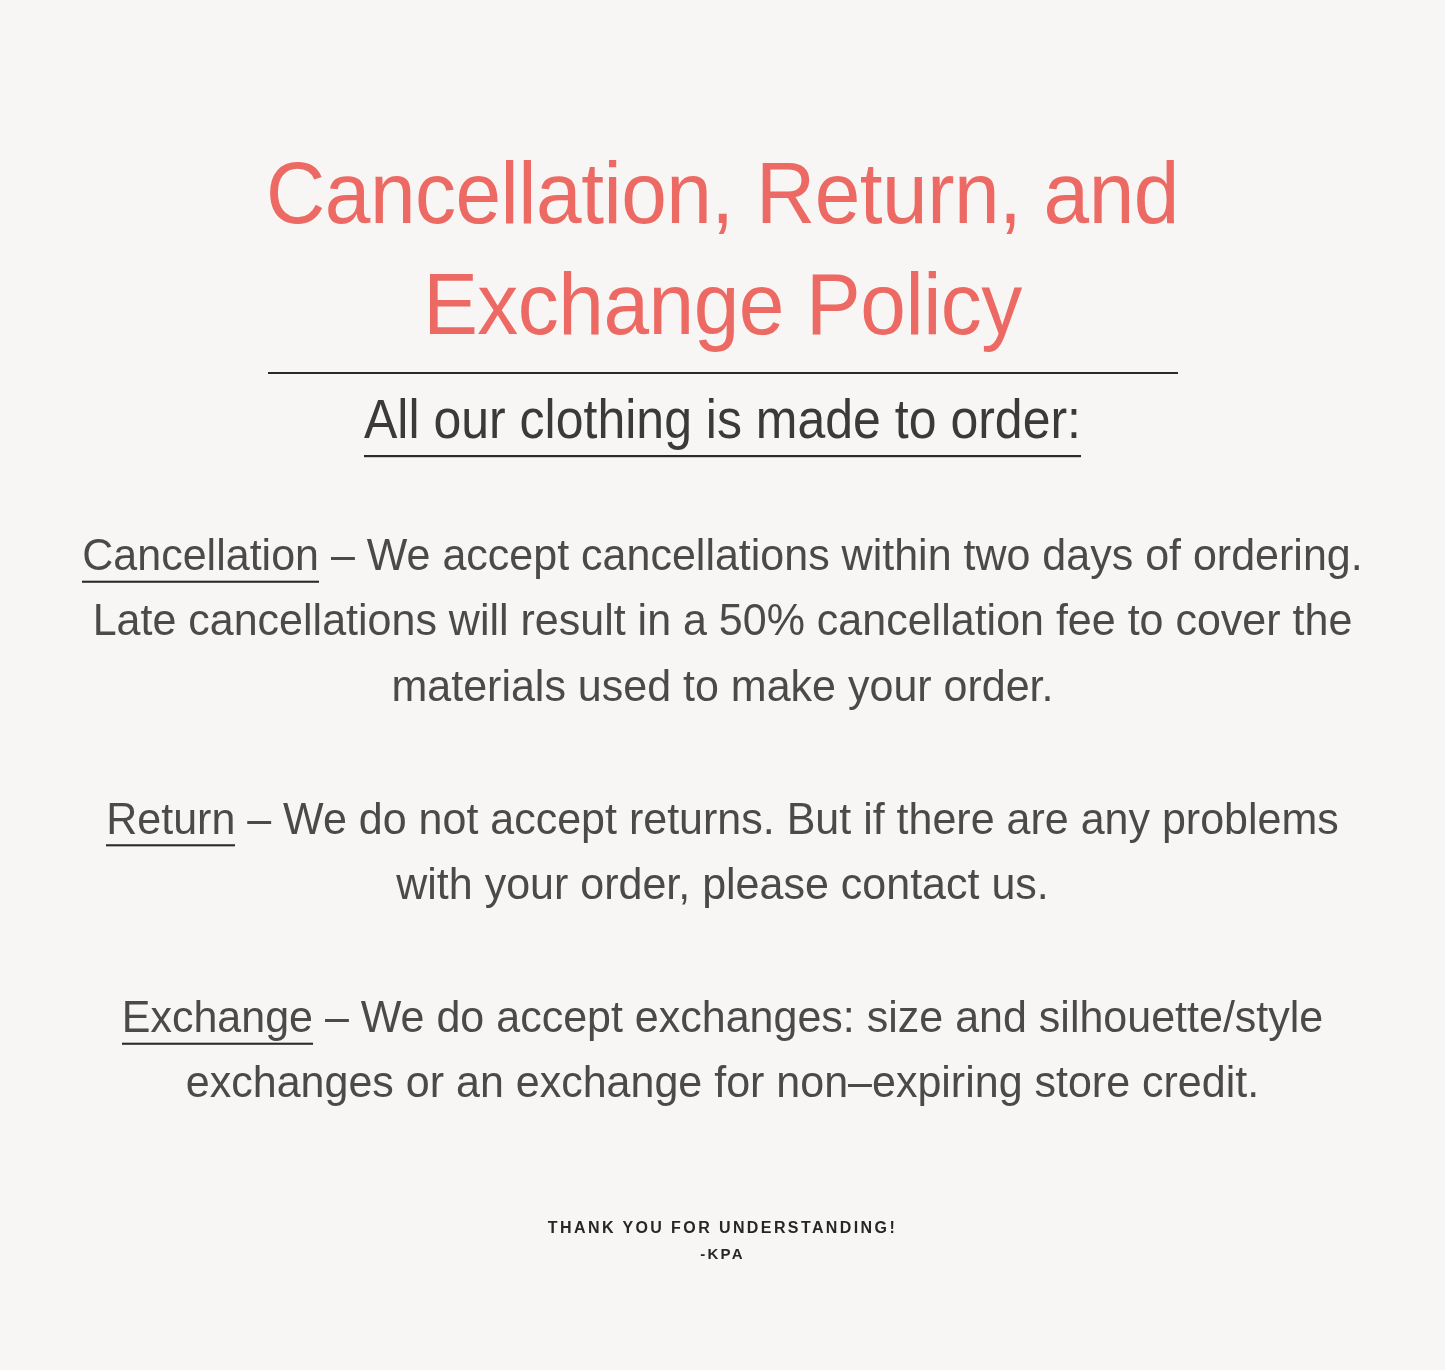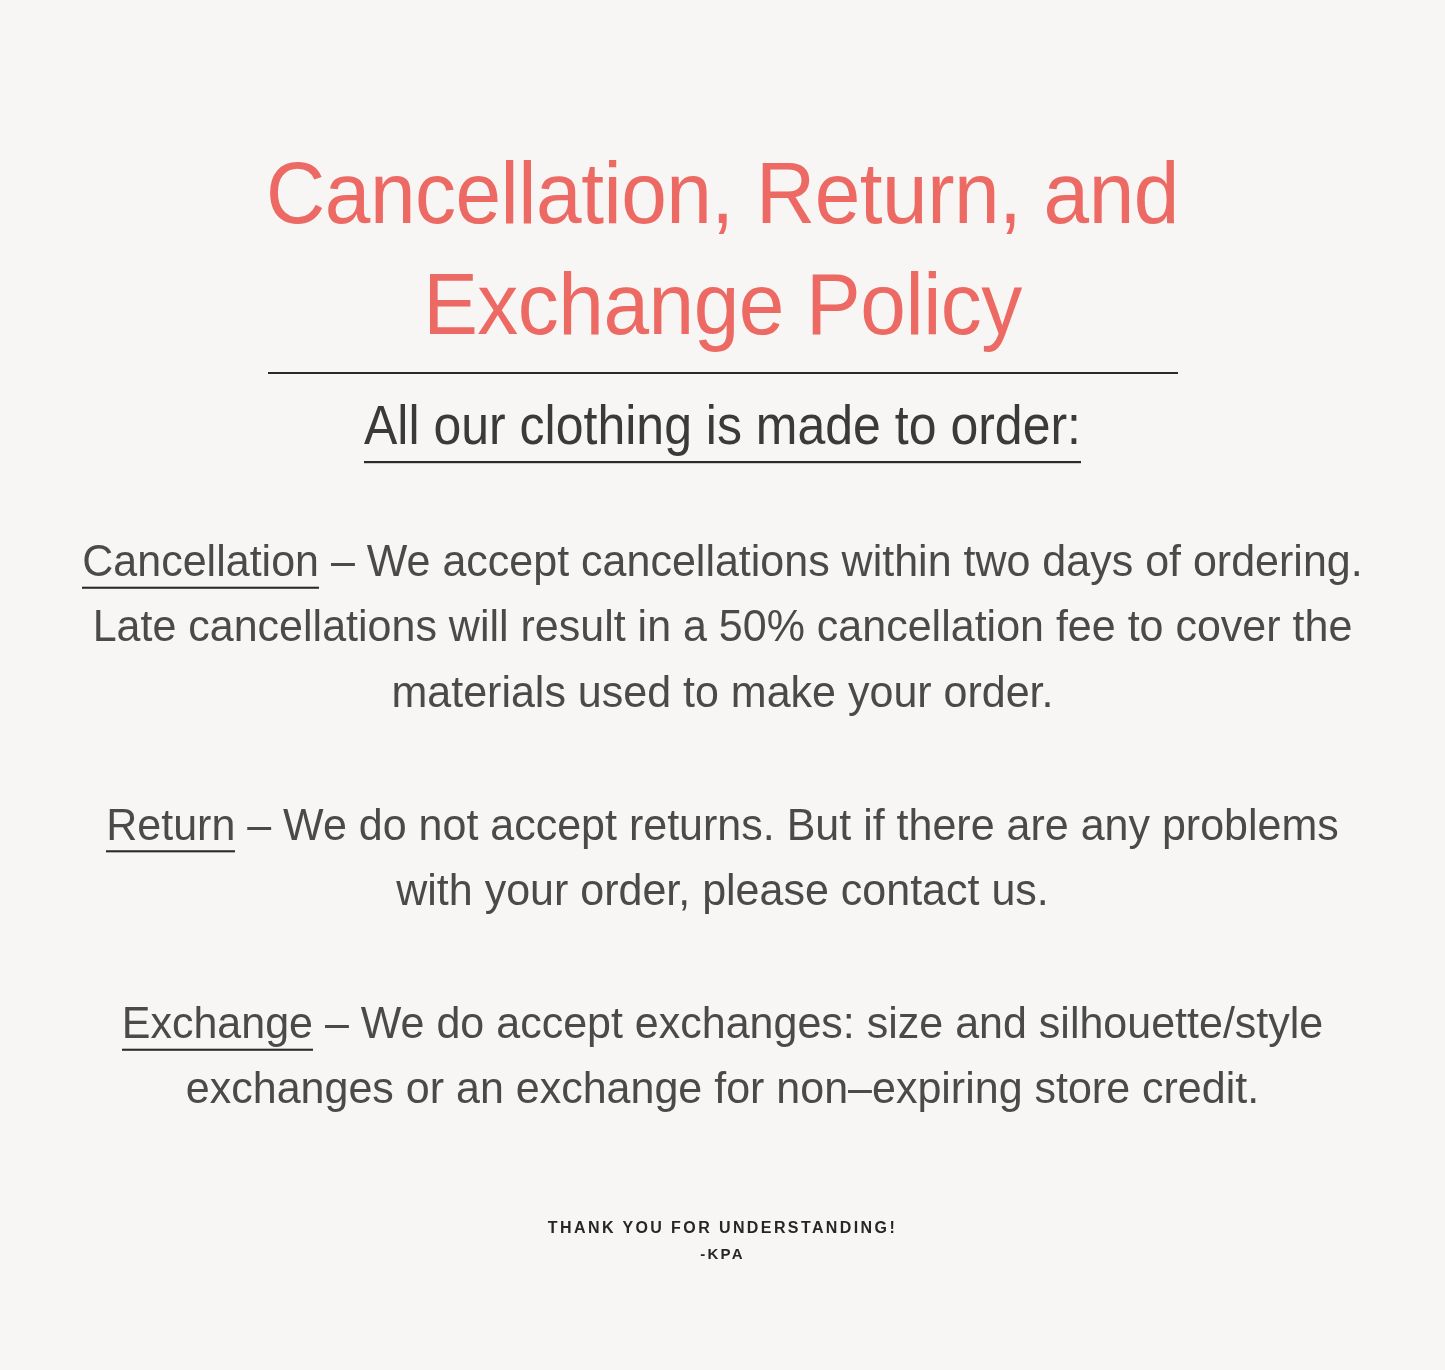--- a/index.html
+++ b/index.html
@@ -37,21 +37,21 @@
 
   .divider {
     width: 910px;
     height: 0;
     border-top: 2px solid #2b2b2b;
     margin: 22px auto 0 auto;
   }
 
   .subtitle-wrap {
     text-align: center;
-    margin-top: 22px;
+    margin-top: 16px;
   }
   .subtitle {
     display: inline-block;
     color: #3a3a3a;
     font-family: "Liberation Sans", sans-serif;
     font-weight: 300;
     font-size: 50px;
     line-height: 1.2;
     border-bottom: 2px solid #2b2b2b;
     padding-bottom: 2px;

